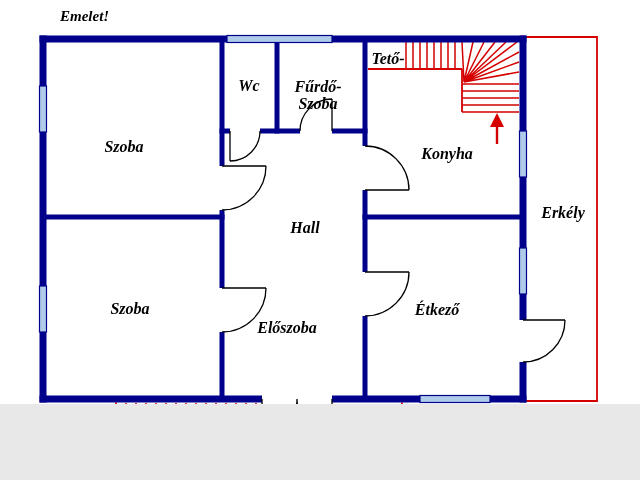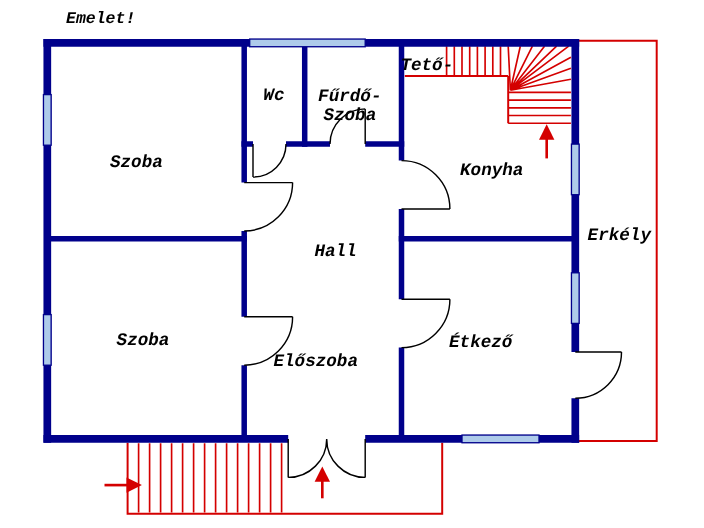--- a/index.html
+++ b/index.html
@@ -5,23 +5,23 @@
   :root{
     --wall:#00008b;
     --stairs:#d40000;
     --window:#aecbea;
     --door:#000000;
     --text:#000000;
     --background:#ffffff;
   }
   html,body{margin:0;padding:0;background:#e8e8e8;}
   .canvas{
-    position:relative;width:640px;height:480px;
+    position:relative;width:640px;height:404px;
     background:var(--background);overflow:hidden;
-    font-family:Liberation Mono, monospace;
+    font-family:Liberation Serif, serif;
   }
   svg{display:block;}
   .wall{stroke:var(--wall);fill:none;stroke-linecap:butt;}
   .w7{stroke-width:7;}
   .w5{stroke-width:5;}
   .window{fill:var(--window);stroke:var(--wall);stroke-width:1.2;}
   .door{stroke:var(--door);stroke-width:1.3;fill:none;}
   .stair{stroke:var(--stairs);stroke-width:1.8;fill:none;}
   .stair-thin{stroke:var(--stairs);stroke-width:1.5;fill:none;}
   .arrow-shaft{stroke:var(--stairs);stroke-width:2.4;fill:none;}

